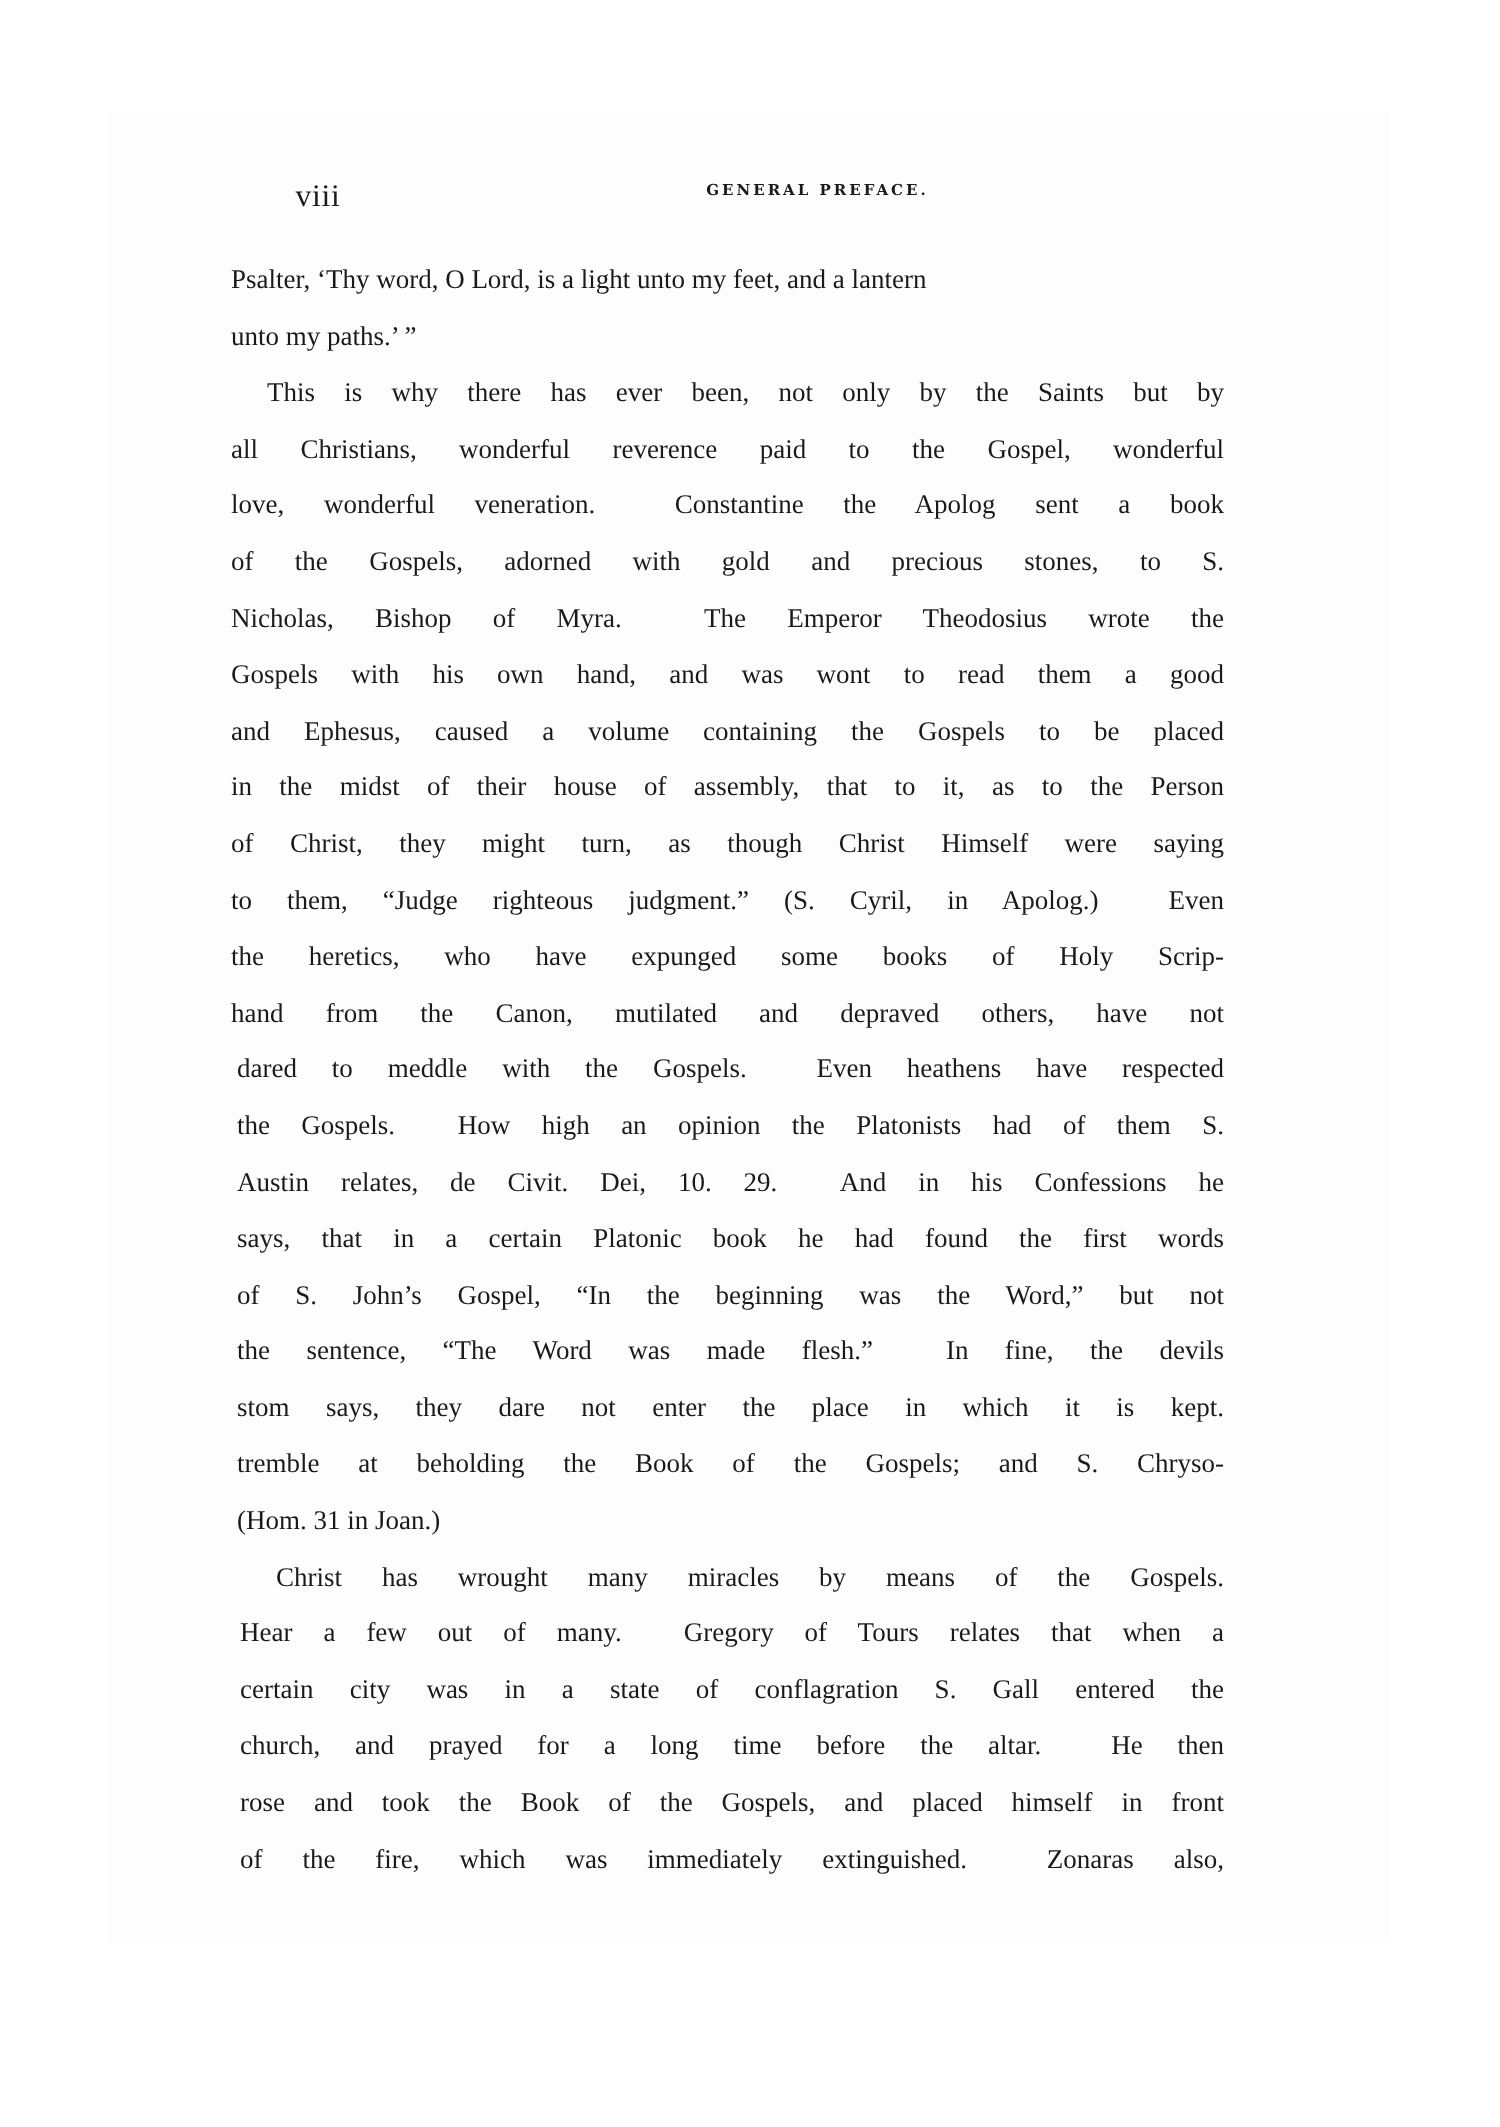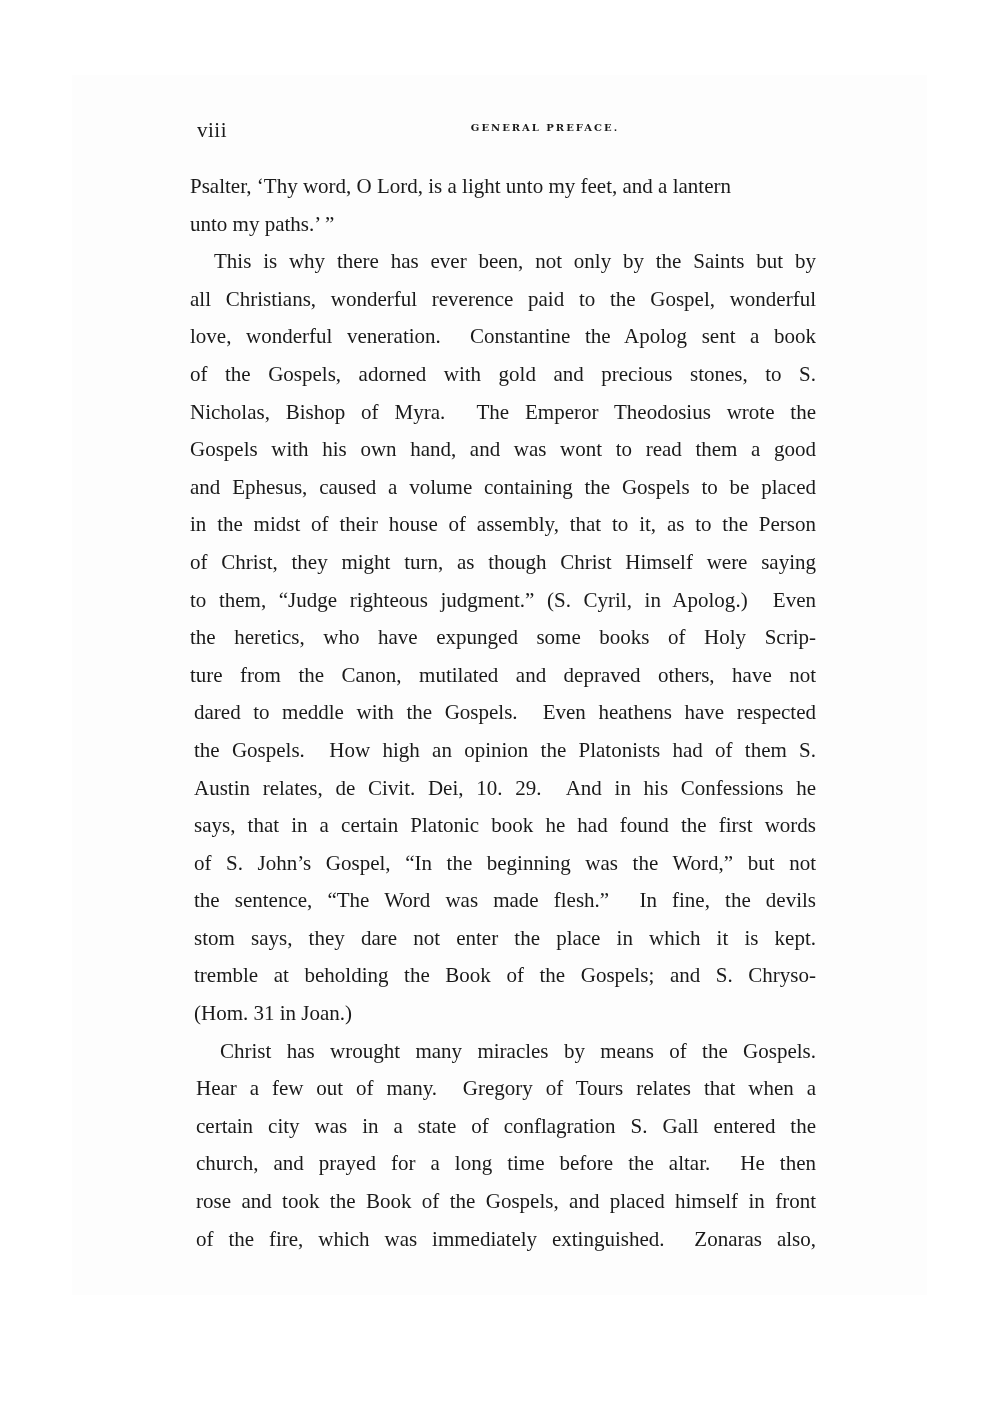--- a/index.html
+++ b/index.html
@@ -52,25 +52,24 @@
   }
   .text-block {
     position: absolute;
     left: 154px;
     top: 168px;
     width: 662px;
   }
   .line {
     height: 37.6px;
     line-height: 37.6px;
-    font-size: 21px;
+    font-size: 18px;
     white-space: nowrap;
     text-align: justify;
     text-align-last: justify;
-    margin-left: 36px;
   }
   .line.last {
     text-align-last: left;
   }
   .line.indent {
     padding-left: 24px;
   }
   .line.shift {
     padding-left: 4px;
   }
@@ -94,21 +93,21 @@
   <div class="line"><span>all Christians, wonderful reverence paid to the Gospel, wonderful</span></div>
   <div class="line"><span>love, wonderful veneration.  Constantine the Apolog sent a book</span></div>
   <div class="line"><span>of the Gospels, adorned with gold and precious stones, to S.</span></div>
   <div class="line"><span>Nicholas, Bishop of Myra.  The Emperor Theodosius wrote the</span></div>
   <div class="line"><span>Gospels with his own hand, and was wont to read them a good</span></div>
   <div class="line"><span>and Ephesus, caused a volume containing the Gospels to be placed</span></div>
   <div class="line"><span>in the midst of their house of assembly, that to it, as to the Person</span></div>
   <div class="line"><span>of Christ, they might turn, as though Christ Himself were saying</span></div>
   <div class="line"><span>to them, “Judge righteous judgment.” (S. Cyril, </span><span class="it">in Apolog</span><span>.)  Even</span></div>
   <div class="line"><span>the heretics, who have expunged some books of Holy Scrip-</span></div>
-  <div class="line"><span>ture from the Canon, mutilated and depraved others, have not</span></div>
+  <div class="line"><span>hand from the Canon, mutilated and depraved others, have not</span></div>
   <div class="line shift"><span>dared to meddle with the Gospels.  Even heathens have respected</span></div>
   <div class="line shift"><span>the Gospels.  How high an opinion the Platonists had of them S.</span></div>
   <div class="line shift"><span>Austin relates, </span><span class="it">de Civit. Dei</span><span>, 10. 29.  And in his </span><span class="it">Confessions</span><span> he</span></div>
   <div class="line shift"><span>says, that in a certain Platonic book he had found the first words</span></div>
   <div class="line shift"><span>of S. John’s Gospel, “In the beginning was the Word,” but not</span></div>
   <div class="line shift"><span>the sentence, “The Word was made flesh.”  In fine, the devils</span></div>
   <div class="line shift"><span>stom says, they dare not enter the place in which it is kept.</span></div>
   <div class="line shift"><span>tremble at beholding the Book of the Gospels; and S. Chryso-</span></div>
   <div class="line last shift"><span>(</span><span class="it">Hom.</span><span> 31 </span><span class="it">in Joan.</span><span>)</span></div>
   <div class="line indent" style="padding-left:30px"><span>Christ has wrought many miracles by means of the Gospels.</span></div>

